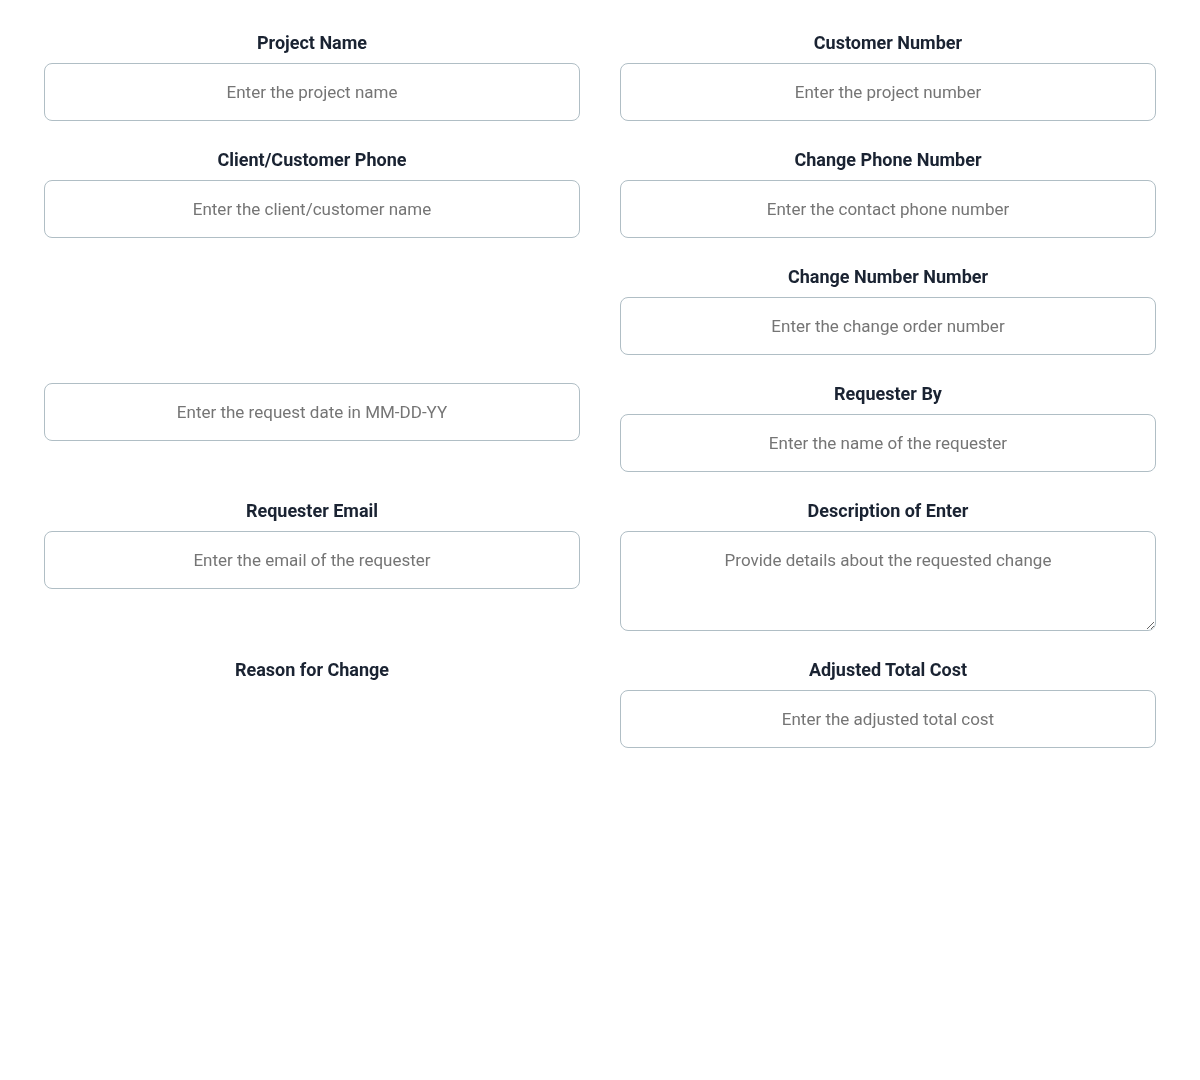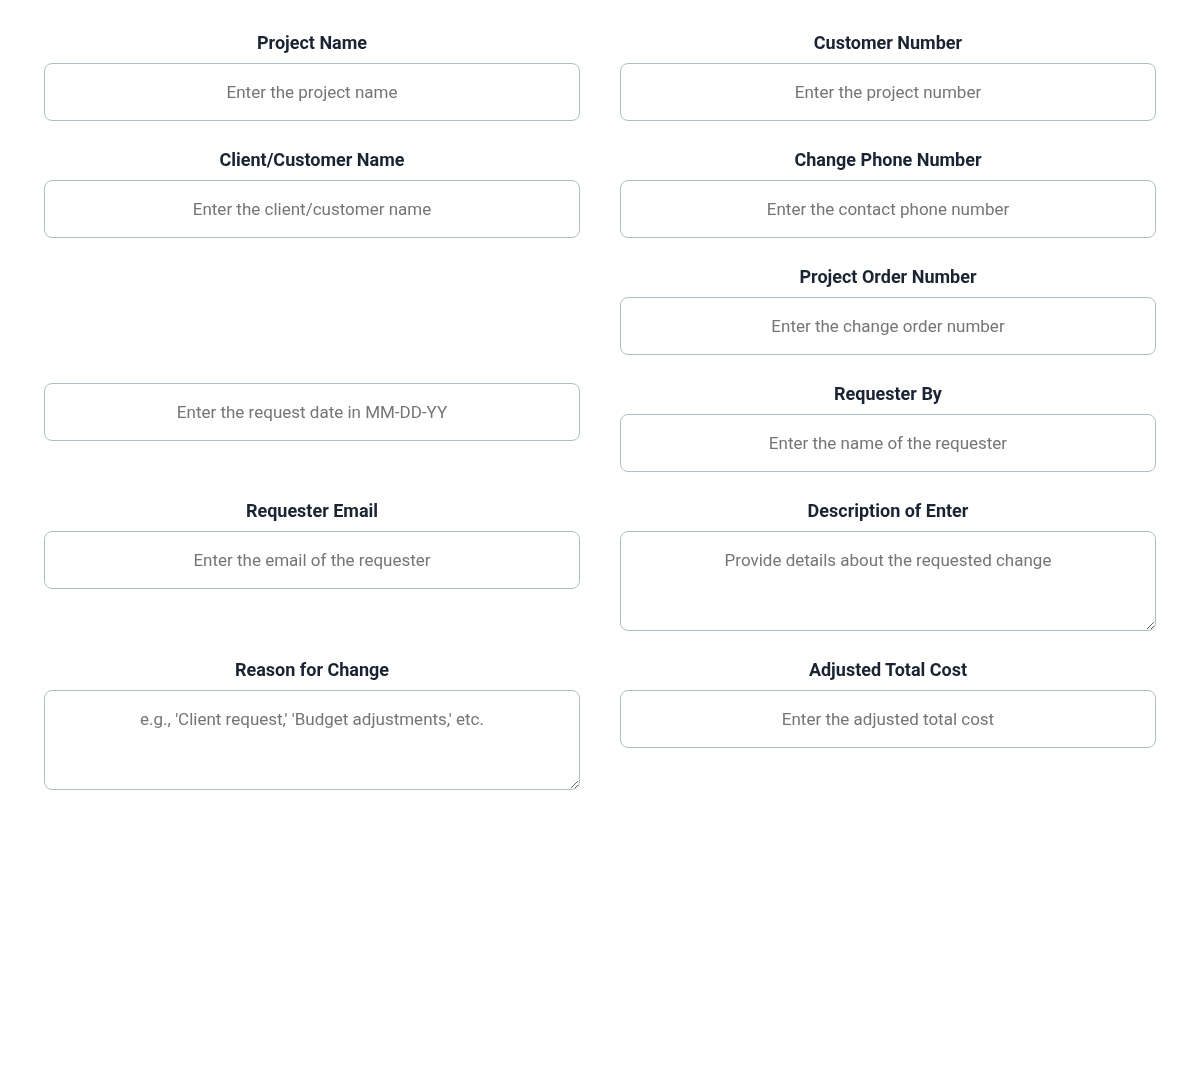--- a/index.html
+++ b/index.html
@@ -59,48 +59,47 @@
 <div class="form-grid">
 <div class="form-group">
       <label for="project-name">Project Name</label>
       <input type="text" id="project-name" placeholder="Enter the project name" style="">
     </div>
     <div class="form-group">
       <label for="project-number">Customer Number</label>
       <input type="text" id="project-number" placeholder="Enter the project number" style="">
     </div>
     <div class="form-group">
-      <label for="client-customer-name">Client/Customer Name</label>
+      <label for="client-customer-name">Client/Customer Phone</label>
       <input type="text" id="client-customer-name" placeholder="Enter the client/customer name" style="">
     </div>
     <div class="form-group">
       <label for="contact-phone-number">Change Phone Number</label>
       <input type="text" id="contact-phone-number" placeholder="Enter the contact phone number" style="">
     </div>
     <div class="form-group"></div>
     <div class="form-group">
-      <label for="change-order-number">Project Order Number</label>
+      <label for="change-order-number">Change Number Number</label>
       <input type="text" id="change-order-number" placeholder="Enter the change order number" style="">
     </div>
     <div class="form-group">
       <input type="text" id="date-of-request" placeholder="Enter the request date in MM-DD-YY" style="">
     </div>
     <div class="form-group">
       <label for="requested-by">Requester By</label>
       <input type="text" id="requested-by" placeholder="Enter the name of the requester" style="">
     </div>
     <div class="form-group">
       <label for="requester-email">Requester Email</label>
       <input type="text" id="requester-email" placeholder="Enter the email of the requester" style="">
     </div>
     <div class="form-group">
       <label for="description-of-change">Description of Enter</label>
       <textarea id="description-of-change" placeholder="Provide details about the requested change" style=""></textarea>
     </div>
     <div class="form-group">
       <label for="reason-for-change">Reason for Change</label>
-      <textarea id="reason-for-change" placeholder="e.g., 'Client request,' 'Budget adjustments,' etc." style=""></textarea>
     </div>
     <div class="form-group">
       <label for="adjusted-total-cost">Adjusted Total Cost</label>
       <input type="text" id="adjusted-total-cost" placeholder="Enter the adjusted total cost" style="">
     </div>
   </div>
 
 </body></html>

